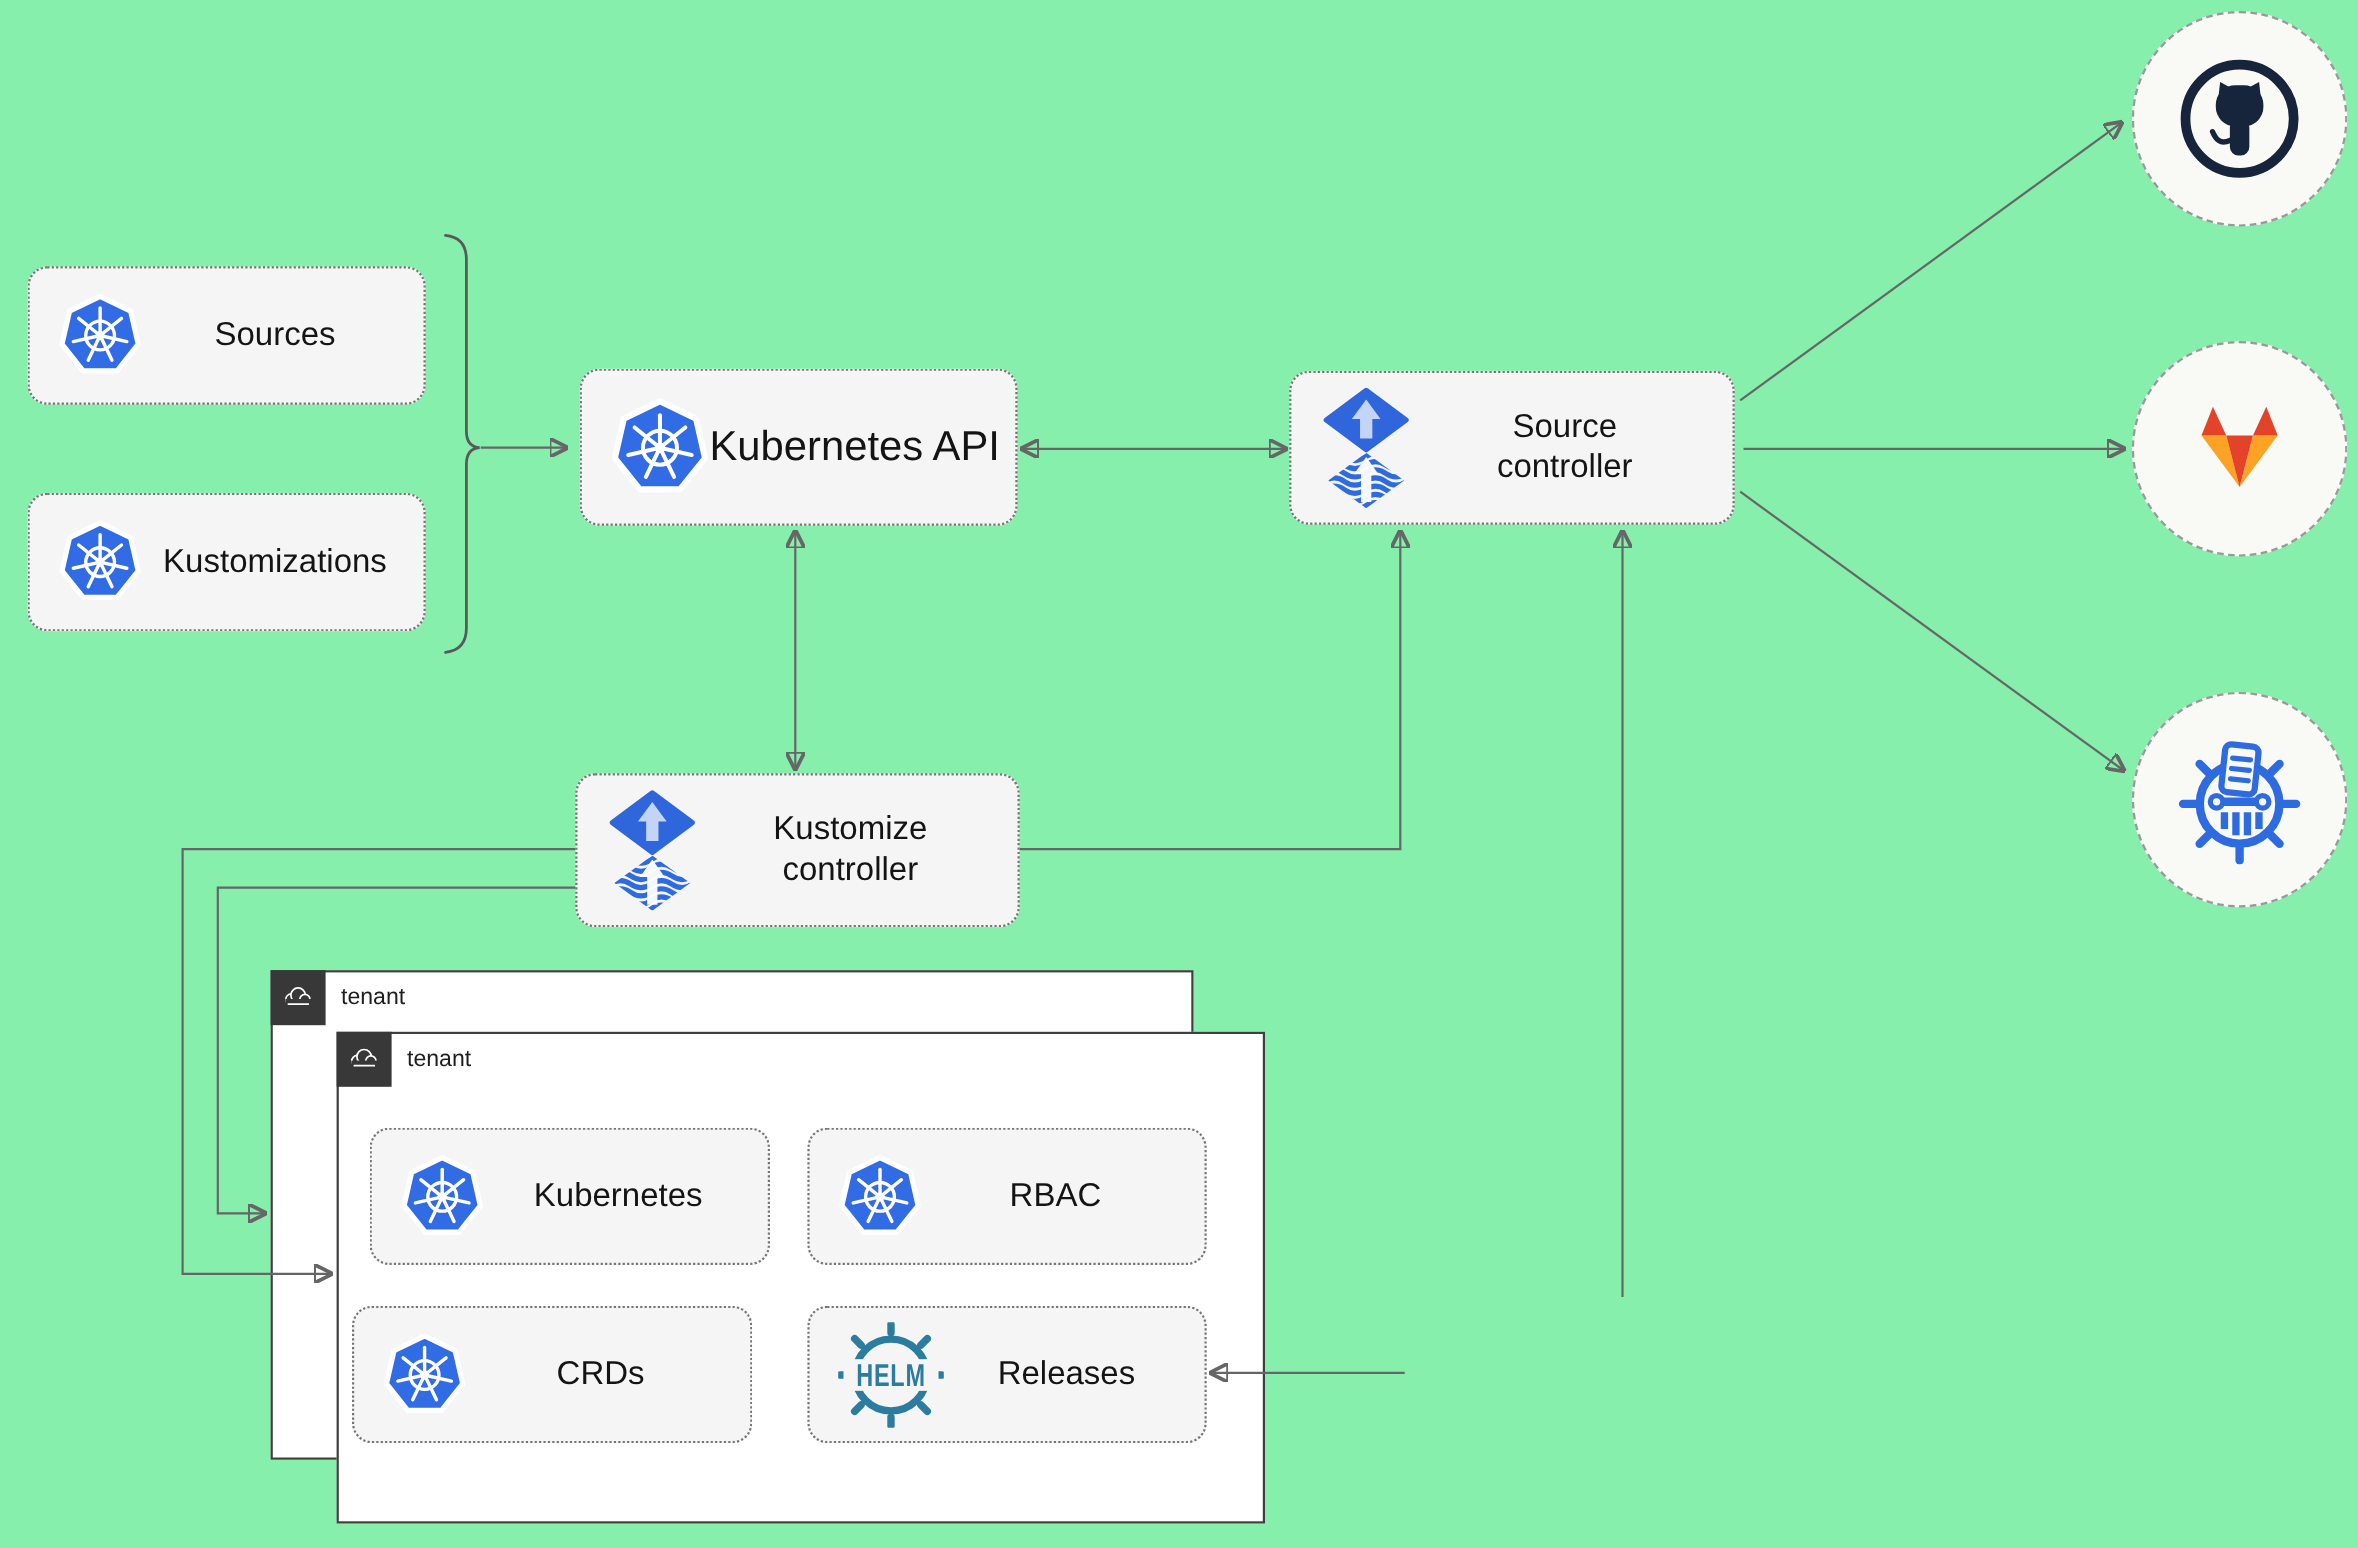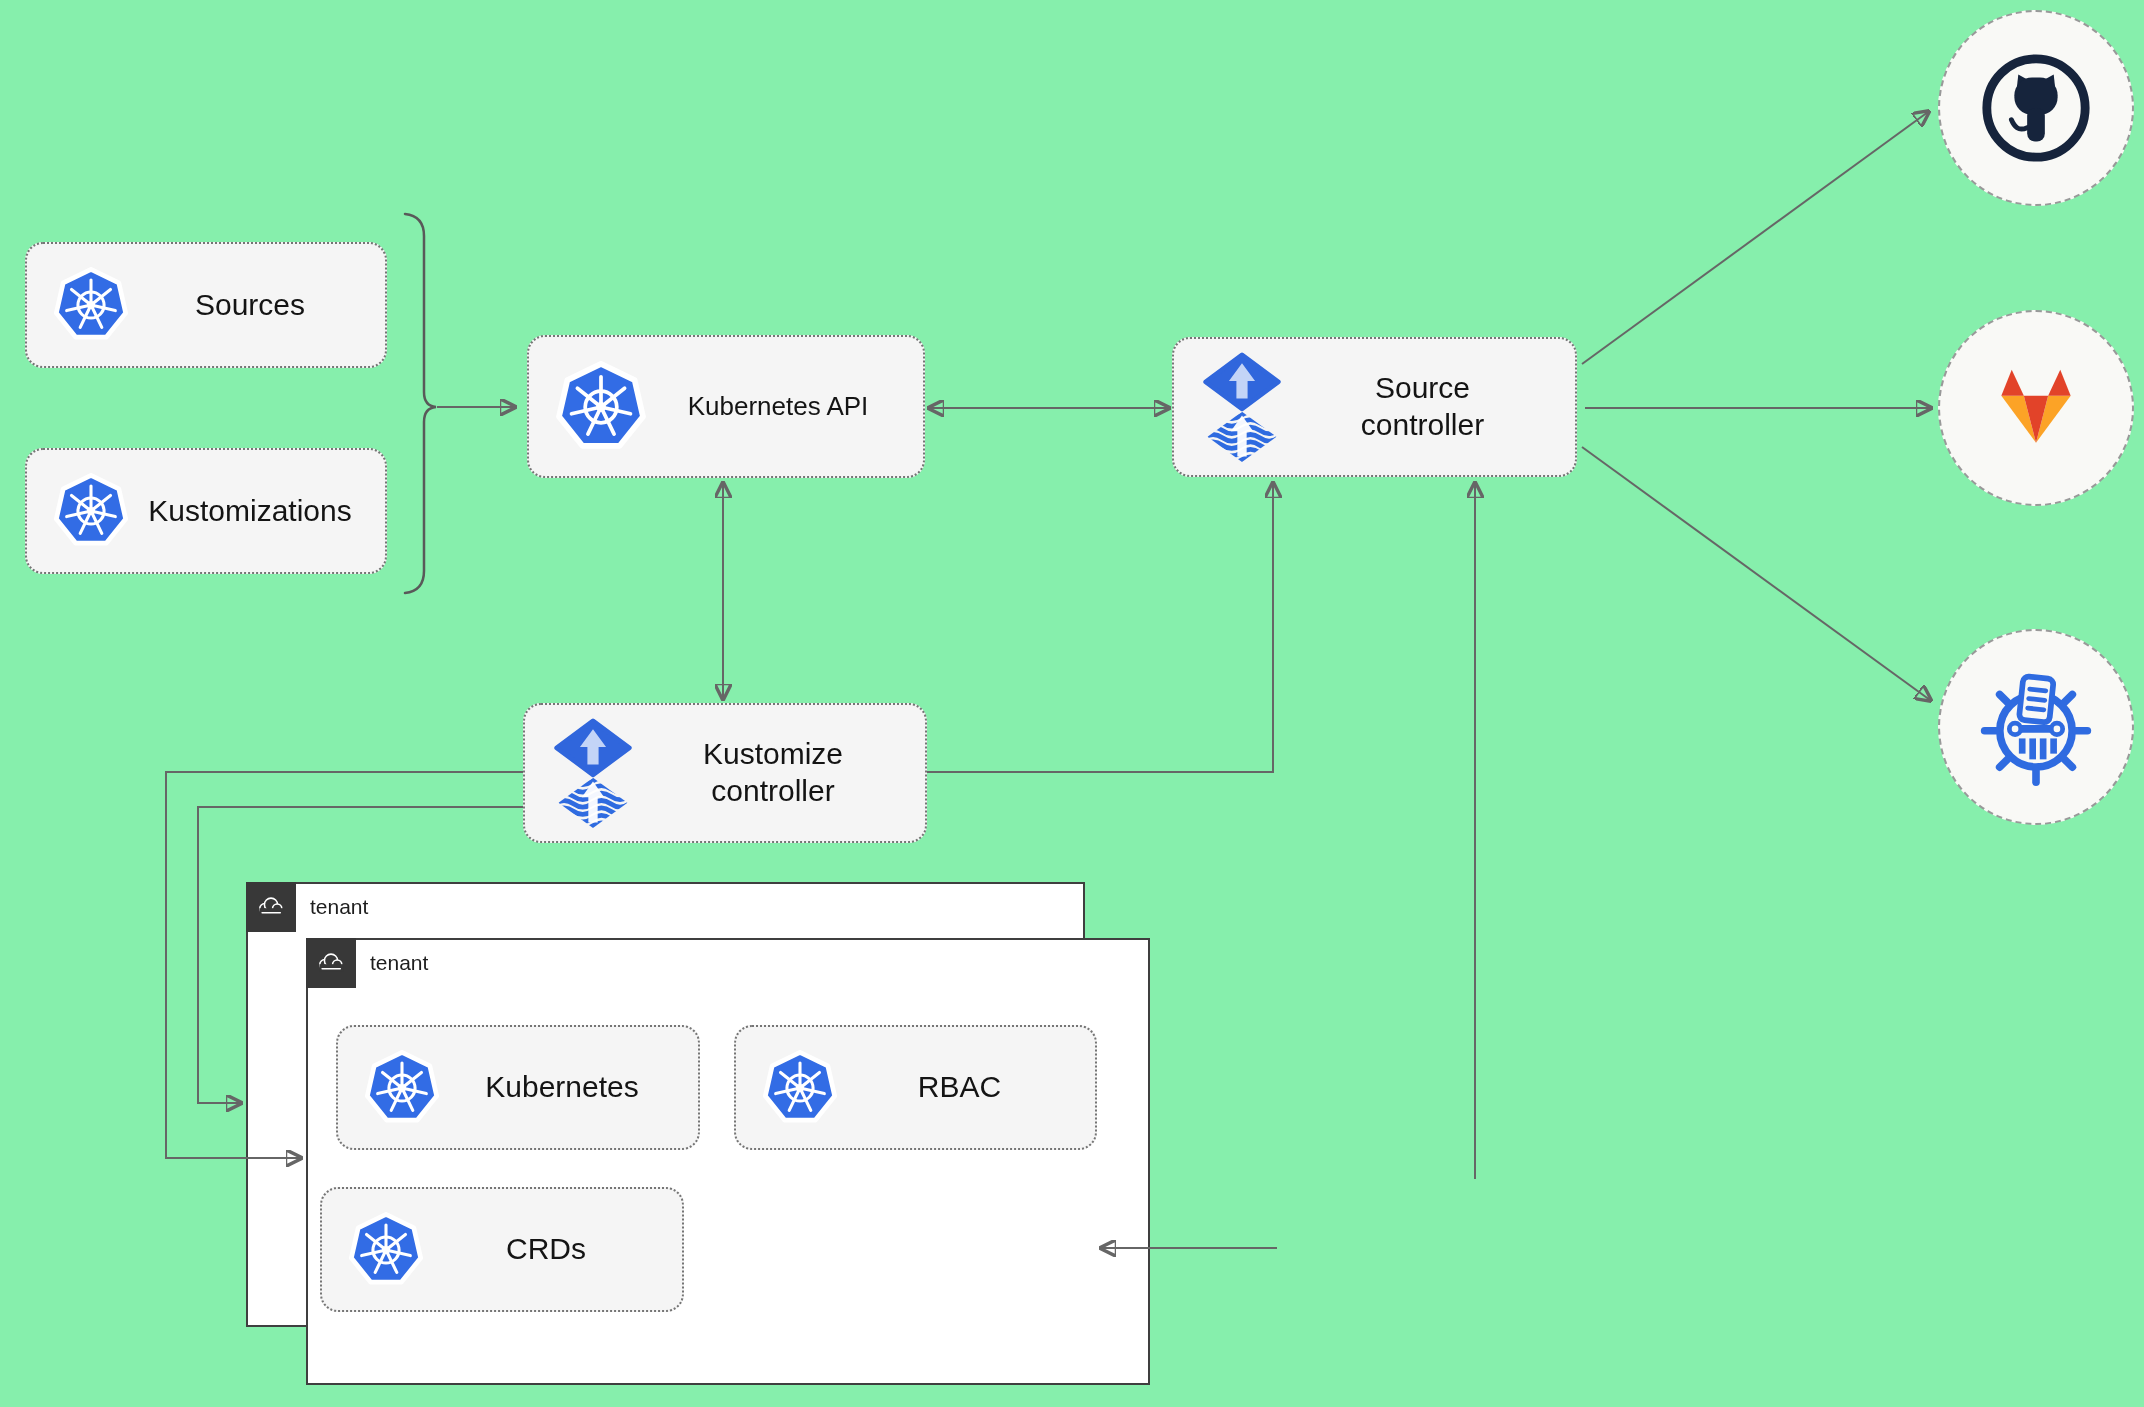--- a/index.html
+++ b/index.html
@@ -98,21 +98,21 @@
     <svg width="76" height="76">
         <use href="#k8s"></use>
       </svg>
     <div class="label">Kustomizations</div>
   </div>
 
   <div class="node" style="left:527px;top:335px;width:398px;height:143px">
     <svg width="92" height="92">
         <use href="#k8s"></use>
       </svg>
-    <div class="label nowrap" style="font-size:26px">Kubernetes API</div>
+    <div class="label nowrap" style="font-size:38px">Kubernetes API</div>
   </div>
 
   <div class="node" style="left:523px;top:703px;width:404px;height:140px">
     <svg width="84" height="110">
         <use href="#flux"></use>
       </svg>
     <div class="label narrow">
       <span>Kustomize controller</span>
     </div>
   </div>
@@ -159,20 +159,38 @@
     <div class="label">RBAC</div>
   </div>
 
   <div class="node" style="left:320px;top:1187px;width:364px;height:125px">
     <svg width="76" height="76">
         <use href="#k8s"></use>
       </svg>
     <div class="label">CRDs</div>
   </div>
 
+  <div class="node" style="left:734px;top:1187px;width:363px;height:125px">
+    <svg width="96" height="96" viewBox="0 0 100 100">
+      <g stroke="#2b7c9e" stroke-width="7" stroke-linecap="round" fill="none">
+        <circle cx="50" cy="50" r="34"></circle>
+        <line x1="50" y1="10" x2="50" y2="2"></line>
+        <line x1="78.3" y1="21.7" x2="84.4" y2="15.6"></line>
+        <line x1="90" y1="50" x2="98" y2="50"></line>
+        <line x1="78.3" y1="78.3" x2="84.4" y2="84.4"></line>
+        <line x1="50" y1="90" x2="50" y2="98"></line>
+        <line x1="21.7" y1="78.3" x2="15.6" y2="84.4"></line>
+        <line x1="10" y1="50" x2="2" y2="50"></line>
+        <line x1="21.7" y1="21.7" x2="15.6" y2="15.6"></line>
+      </g>
+      <rect x="5" y="35" width="90" height="30" fill="#f5f5f5"></rect>
+      <text class="helm-word" x="50" y="60" text-anchor="middle" font-size="30" textLength="66" lengthAdjust="spacingAndGlyphs" fill="#2b7c9e" font-family="Liberation Sans, sans-serif">HELM</text>
+    </svg>
+    <div class="label">Releases</div>
+  </div>
 
   <div class="provider" style="left:1938px;top:10px">
     <svg width="118" height="118" viewBox="0 0 120 120">
       <circle cx="60" cy="60" r="50" fill="none" stroke="#16243c" stroke-width="9"></circle>
       <g fill="#16243c">
         <polygon points="40,44 42,26 53,32"></polygon>
         <polygon points="80,44 78,26 67,32"></polygon>
         <rect x="38" y="29" width="44" height="38" rx="18"></rect>
         <rect x="51" y="60" width="18" height="34" rx="8"></rect>
       </g>

